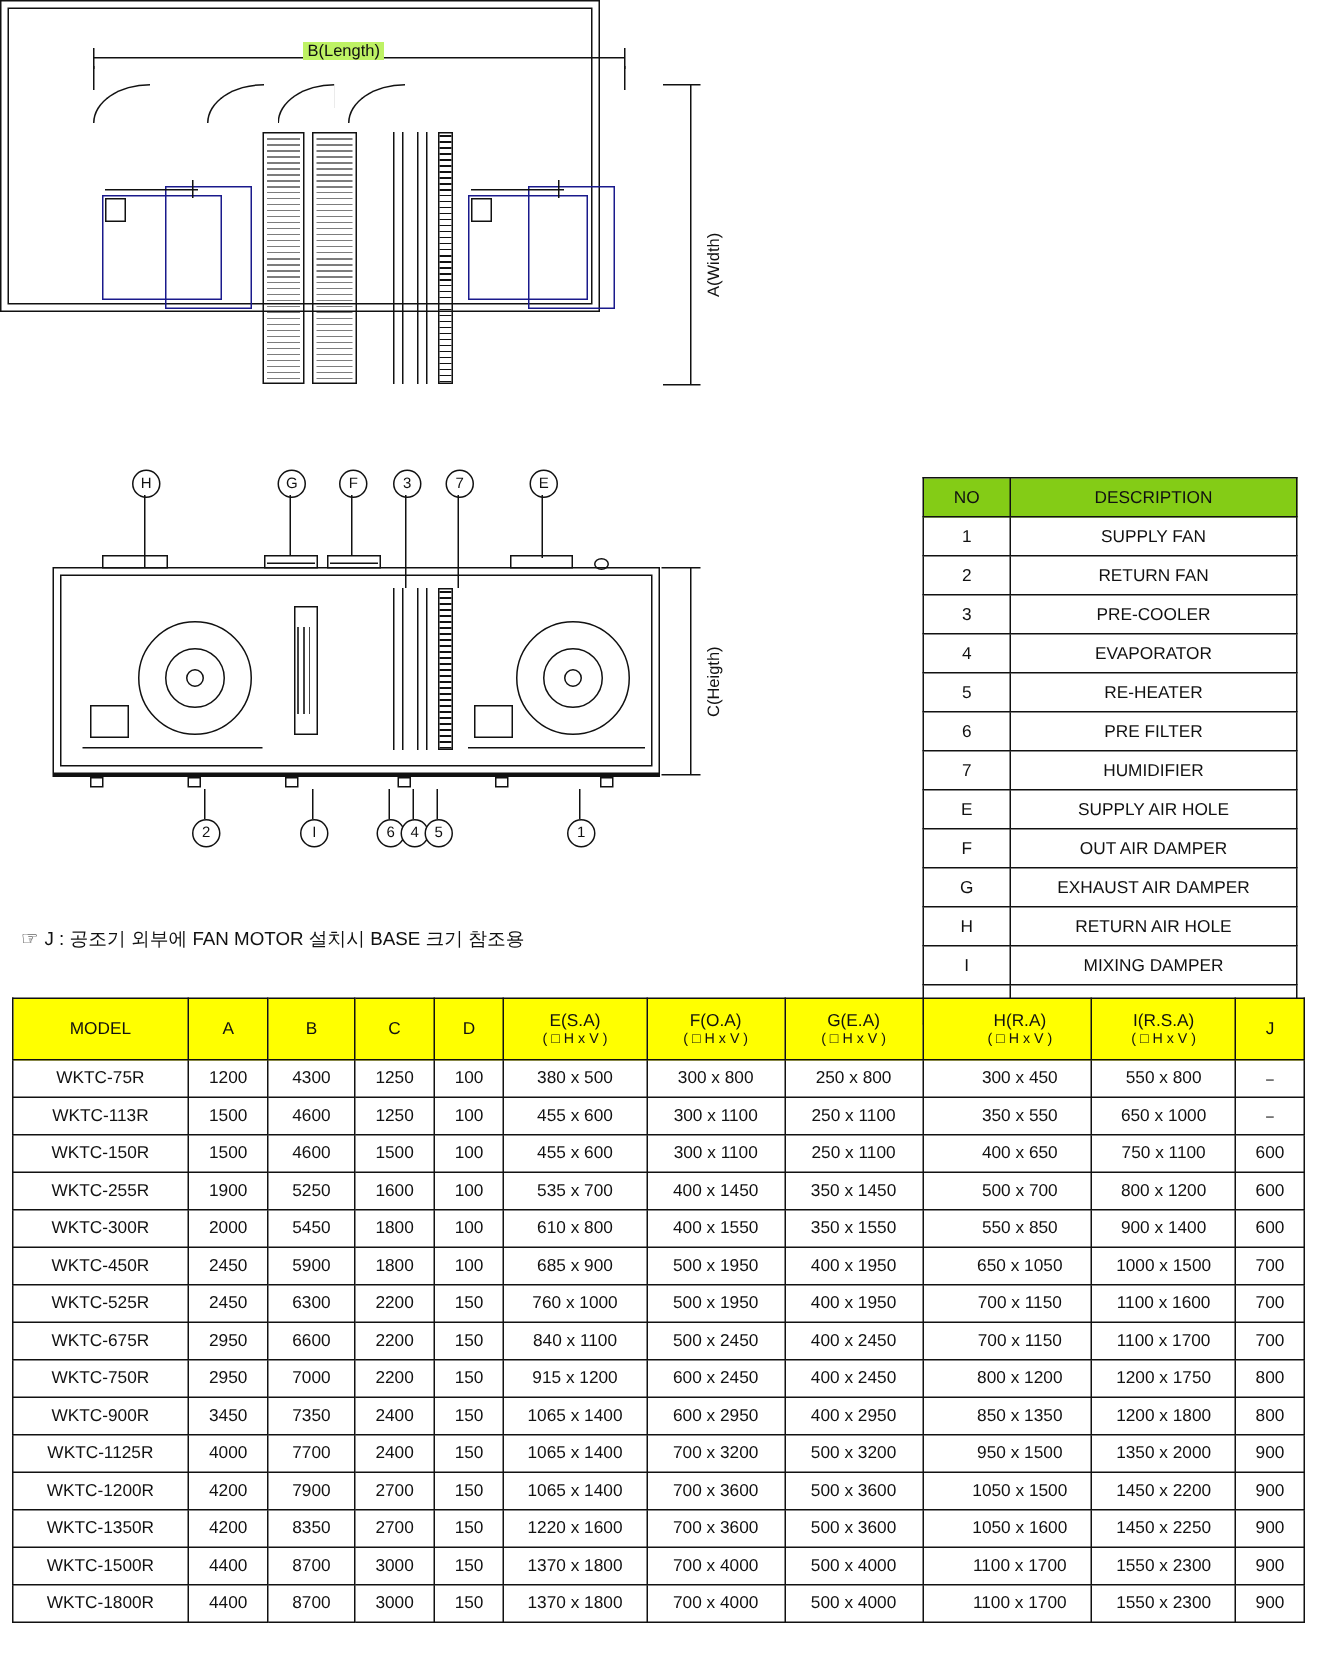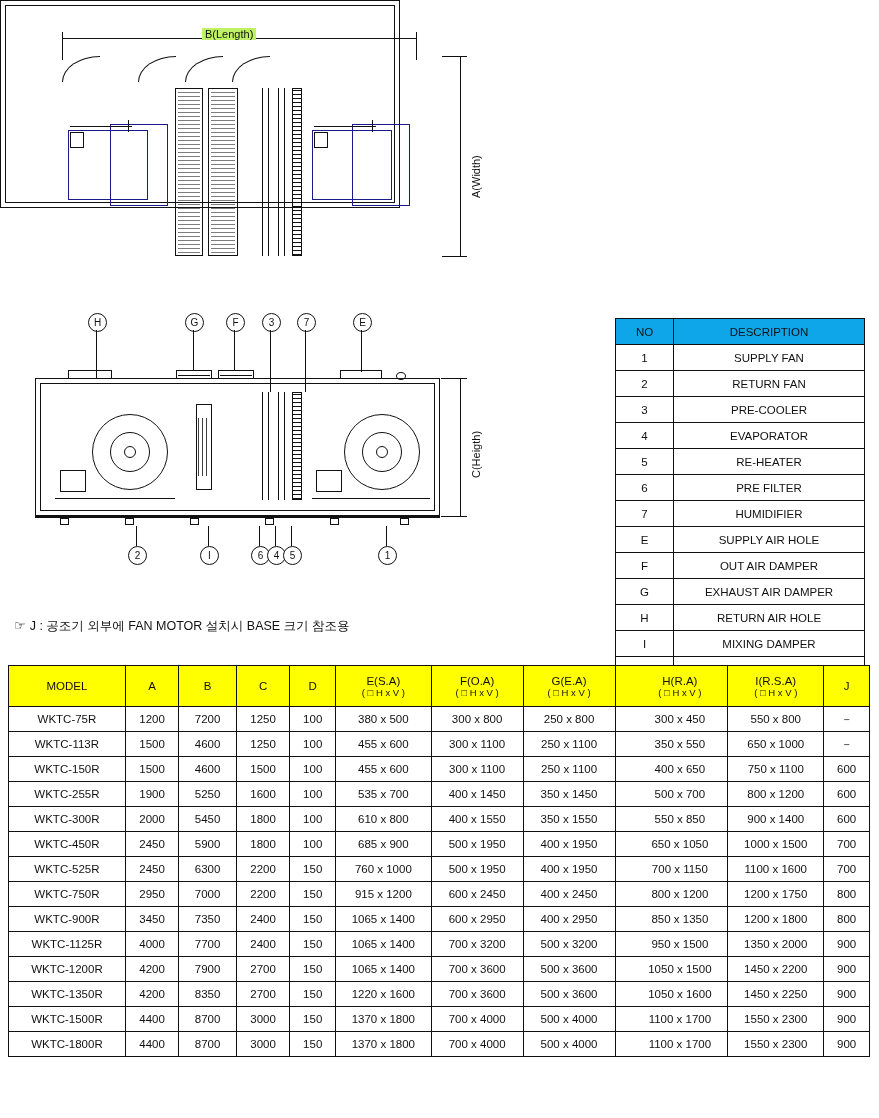--- a/index.html
+++ b/index.html
@@ -30,21 +30,21 @@
 
   .leader{position:absolute;width:1px;background:#111;}
 
   
   #note{position:absolute;left:14px;top:618px;font-size:12.5px;color:#111;white-space:nowrap;}
   #note .hand{font-size:13px;margin-right:4px;}
 
   
   #legend{position:absolute;left:615px;top:318px;width:250px;border-collapse:collapse;}
   #legend td{border:1px solid #111;height:23px;font-size:11.5px;text-align:center;color:#111;}
-  #legend tr.hdr td{background:#0ea5e9;font-weight:normal;}
+  #legend tr.hdr td{background:#84cc16;font-weight:normal;}
   #legend td.no{width:55px;}
   #legend td.desc{text-align:center;}
 
   
   #spec{position:absolute;left:8px;top:665px;width:862px;border-collapse:collapse;}
   #spec td,#spec th{border:1px solid #111;font-size:11.5px;color:#111;text-align:center;
     height:22px;font-weight:normal;}
   #spec thead td{background:#ffff00;height:38px;}
   #spec .sub{font-size:9.5px;display:block;line-height:11px;}
   #spec .c-model{width:118px;}
@@ -315,21 +315,21 @@
         </td>
         <td class="c-j">
           <span>J</span>
         </td>
       </tr>
     </thead>
     <tbody id="spec-body">
         <tr>
           <td class="c-model">WKTC-75R</td>
           <td class="c-a">1200</td>
-          <td class="c-b">7200</td>
+          <td class="c-b">4300</td>
           <td class="c-c">1250</td>
           <td class="c-d">100</td>
           <td class="c-e">380 x 500</td>
           <td class="c-f">300 x 800</td>
           <td class="c-g">250 x 800</td>
           <td class="c-h">300 x 450</td>
           <td class="c-i">550 x 800</td>
           <td class="c-j">－</td>
         </tr>
         <tr>
@@ -404,20 +404,33 @@
           <td class="c-c">2200</td>
           <td class="c-d">150</td>
           <td class="c-e">760 x 1000</td>
           <td class="c-f">500 x 1950</td>
           <td class="c-g">400 x 1950</td>
           <td class="c-h">700 x 1150</td>
           <td class="c-i">1100 x 1600</td>
           <td class="c-j">700</td>
         </tr>
         <tr>
+          <td class="c-model">WKTC-675R</td>
+          <td class="c-a">2950</td>
+          <td class="c-b">6600</td>
+          <td class="c-c">2200</td>
+          <td class="c-d">150</td>
+          <td class="c-e">840 x 1100</td>
+          <td class="c-f">500 x 2450</td>
+          <td class="c-g">400 x 2450</td>
+          <td class="c-h">700 x 1150</td>
+          <td class="c-i">1100 x 1700</td>
+          <td class="c-j">700</td>
+        </tr>
+        <tr>
           <td class="c-model">WKTC-750R</td>
           <td class="c-a">2950</td>
           <td class="c-b">7000</td>
           <td class="c-c">2200</td>
           <td class="c-d">150</td>
           <td class="c-e">915 x 1200</td>
           <td class="c-f">600 x 2450</td>
           <td class="c-g">400 x 2450</td>
           <td class="c-h">800 x 1200</td>
           <td class="c-i">1200 x 1750</td>

